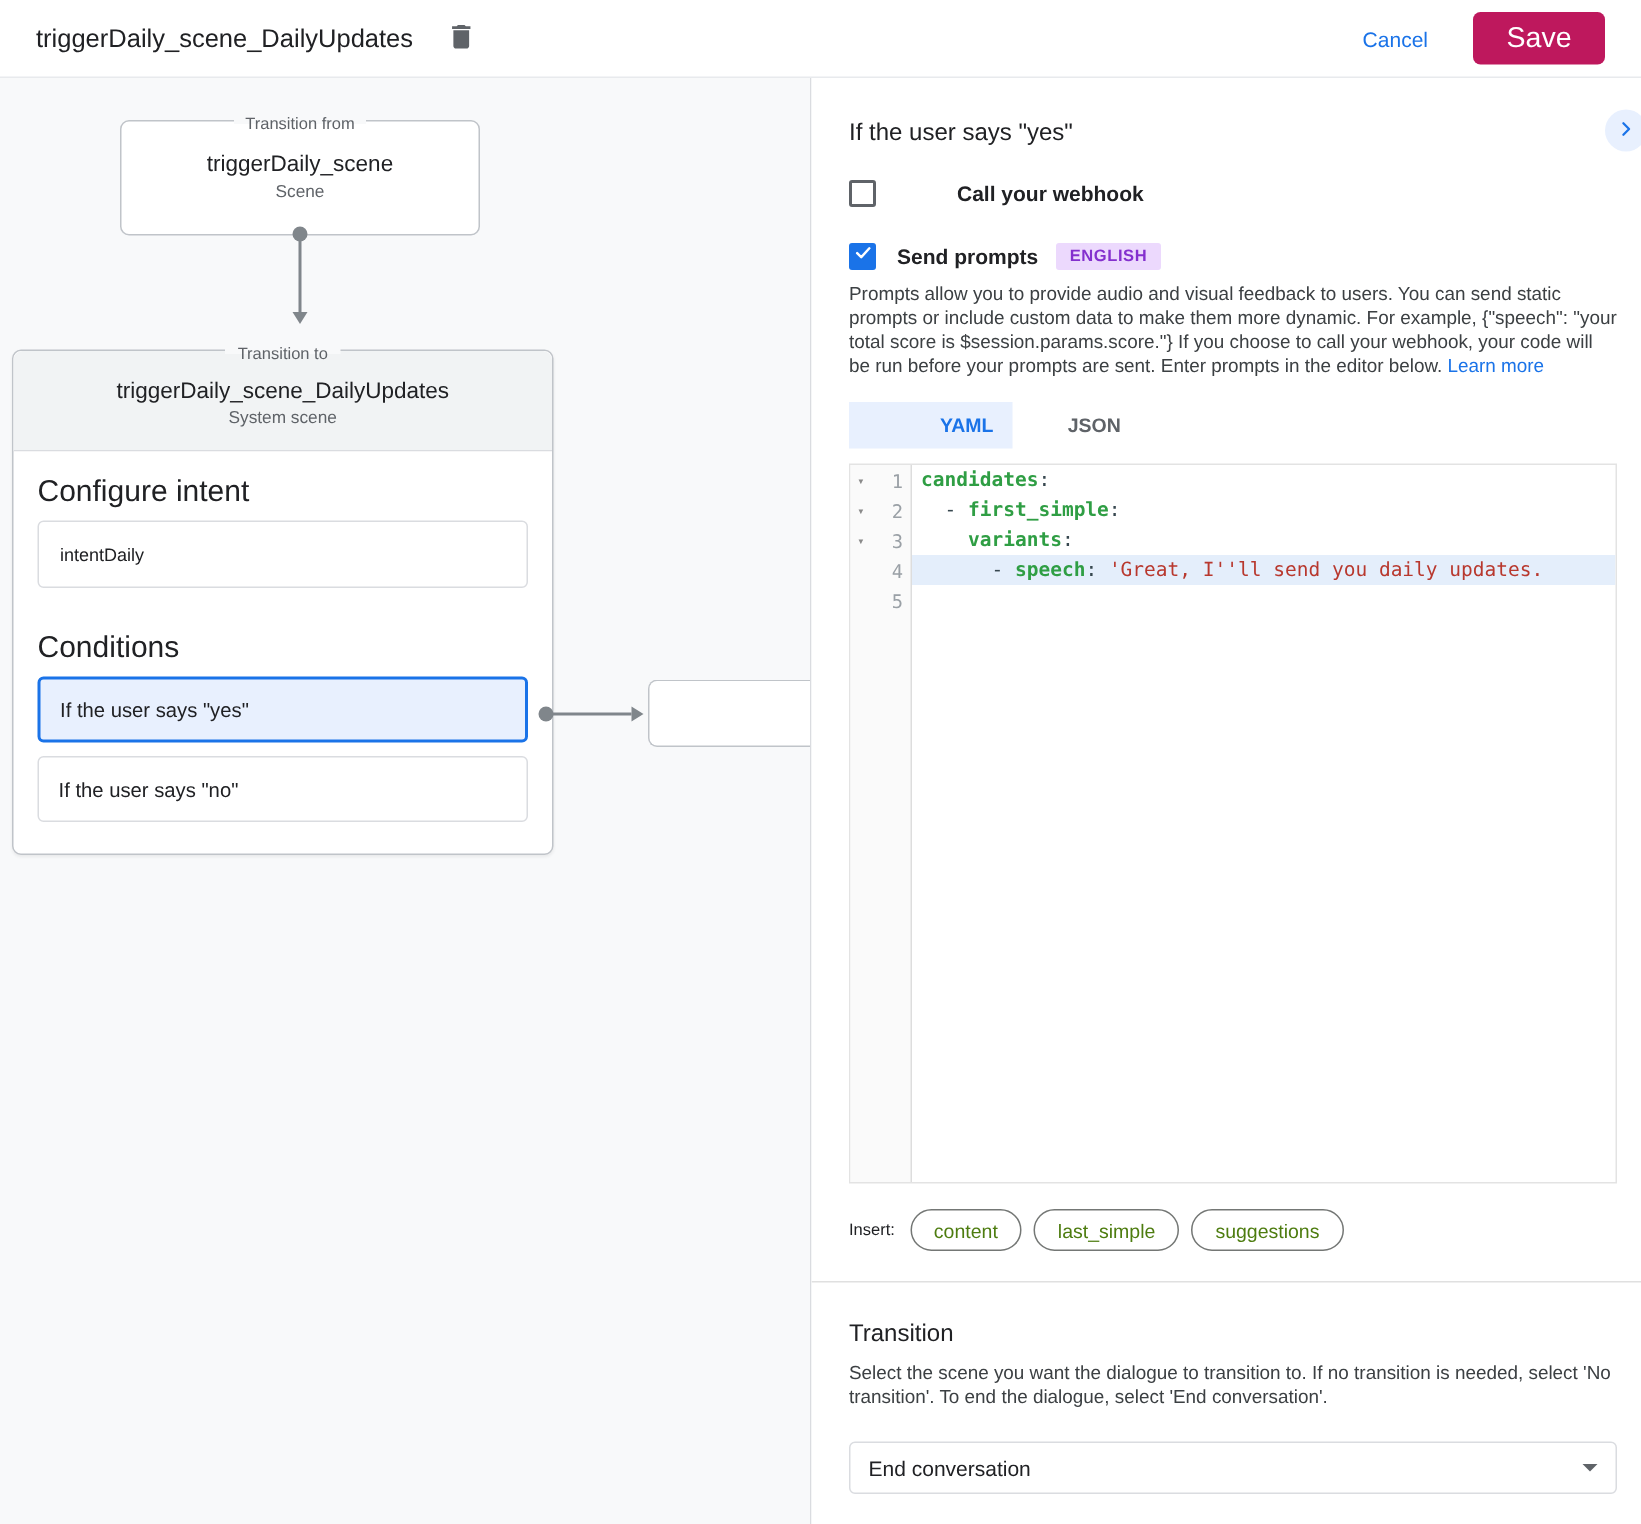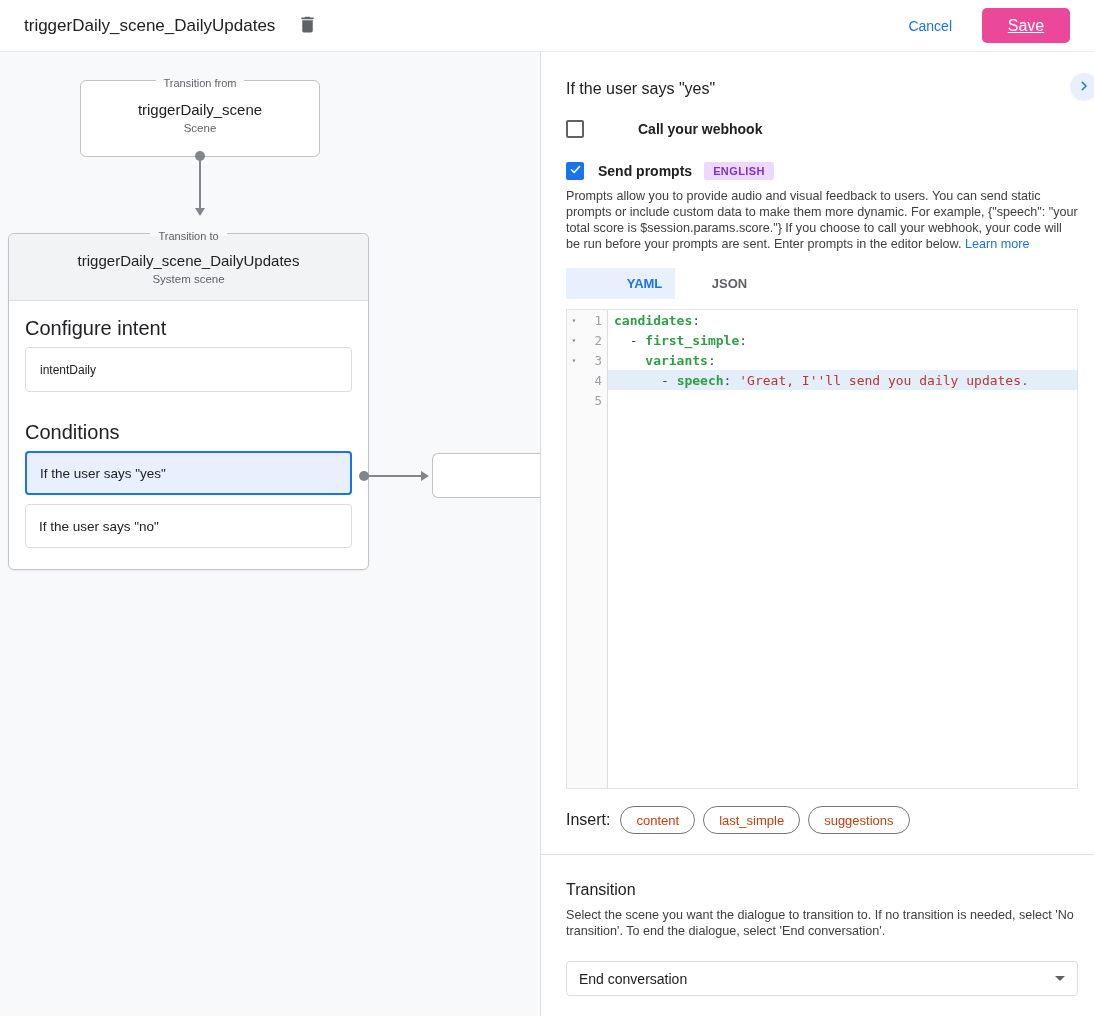--- a/index.html
+++ b/index.html
@@ -8,22 +8,22 @@
 
   
   .appbar { height:52px; display:flex; align-items:center; padding:0 24px;
             background:#fff; border-bottom:1px solid #e8eaed; }
   .appbar-title { font-size:17px; font-weight:500; color:#202124; }
   .icon-btn { border:none; background:transparent; cursor:pointer; margin-left:18px;
               width:28px; height:28px; display:flex; align-items:center; justify-content:center; }
   .appbar-spacer { flex:1; }
   .cancel-btn { border:none; background:transparent; color:#1a73e8; font-size:14px;
                 font-weight:500; cursor:pointer; margin-right:30px; font-family:inherit; }
-  .save-btn { background:#ec4899; color:#fff; border:none; border-radius:5px;
-              width:88px; height:35px; font-size:16px; font-weight:500; cursor:pointer; font-family:inherit;text-decoration:underline; }
+  .save-btn { background:#be185d; color:#fff; border:none; border-radius:5px;
+              width:88px; height:35px; font-size:19px; font-weight:500; cursor:pointer; font-family:inherit; }
 
   
   .main { display:flex; height:964px; }
   .canvas { width:541px; background:#f8f9fa; border-right:1px solid #dadce0;
             position:relative; overflow:hidden; }
   .panel { flex:1; background:#fff; position:relative; padding:0 16px 0 25px; overflow:hidden; }
 
   
   .node { position:absolute; background:#fff; border:1px solid #c0c4c9; border-radius:6px; }
   .legend { position:absolute; top:-8px; left:0; right:0; text-align:center; pointer-events:none; }
@@ -89,23 +89,23 @@
   .fold { width:14px; text-align:center; font-size:8px; color:#8a8a8a; cursor:pointer; }
   .lnum { flex:1; text-align:right; padding-right:5px; color:#9aa0a6; font-size:12.5px; }
   .code { flex:1; overflow:hidden; padding-top:0; }
   .code-row { height:20px; display:flex; align-items:center; white-space:pre; padding-left:6px; }
   .code-row.hl { background:#e4eefb; }
   .tok-plain { color:#37474f; }
   .tok-key { color:#2f9e44;font-weight:bold; }
   .tok-str { color:#b8382e; }
 
   .insert-row { margin-top:17px; display:flex; align-items:center; }
-  .insert-label { font-size:16px; color:#202124; margin-right:10px; }
+  .insert-label { font-size:11px; color:#202124; margin-right:10px; }
   .chip { border:1px solid #747775; border-radius:15px; background:#fff; height:28px;
-          padding:0 15px; font-size:13px; color:#c2410c; margin-right:8px; cursor:pointer;
+          padding:0 15px; font-size:13px; color:#4d7c0f; margin-right:8px; cursor:pointer;
           display:flex; align-items:center; font-family:inherit; }
 
   .divider { height:1px; background:#e0e0e0; margin:20px -16px 0 -25px; }
 
   .transition-title { margin-top:26px; font-size:16px; color:#202124; }
   .select { margin-top:22px; height:35px; border:1px solid #dadce0; border-radius:4px;
             display:flex; align-items:center; padding:0 12px; font-size:14px; cursor:pointer;
             background:#fff; justify-content:space-between; }
   .caret { width:0; height:0; border-left:5px solid transparent; border-right:5px solid transparent;
            border-top:5px solid #5f6368; }

